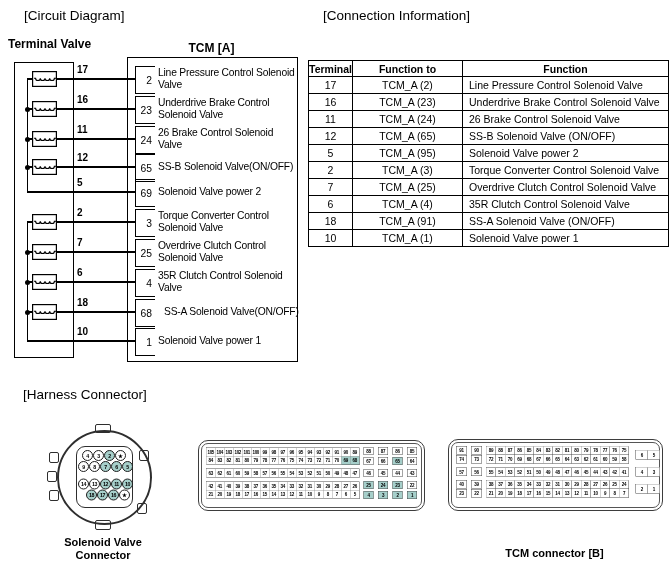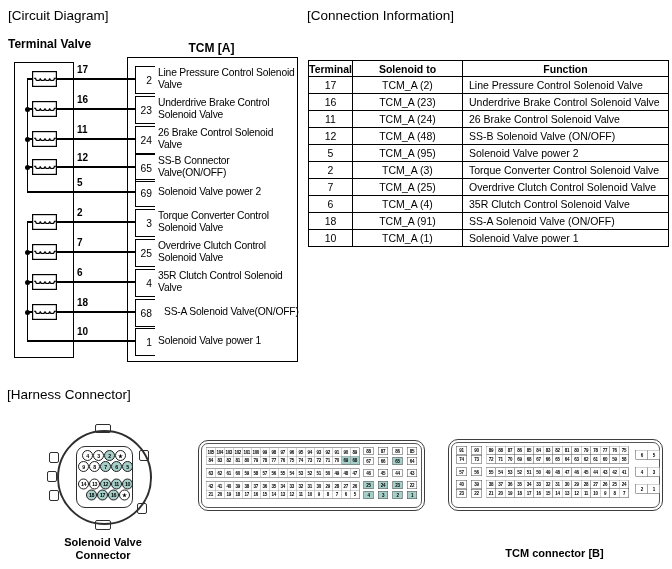--- a/index.html
+++ b/index.html
@@ -1,18 +1,18 @@
 <!DOCTYPE html>
 <html><head>
 <meta charset="utf-8">
 <style>
   html,body{margin:0;padding:0;background:#fff;}
   .page{position:relative;width:672px;height:569px;background:#fff;color:#000;
         font-family:"Liberation Sans",sans-serif;overflow:hidden;}
-  .h-bracket{position:absolute;font-size:13.5px;}
+  .h-bracket{position:absolute;font-size:13.5px;margin-left:16px;}
   .bold-label{position:absolute;font-size:12px;font-weight:bold;}
   .box{position:absolute;border:1.4px solid #000;background:transparent;}
   .wire{position:absolute;background:#000;}
   .dot{position:absolute;width:5px;height:5px;border-radius:50%;background:#000;}
   .coil{position:absolute;}
   .pin-num{position:absolute;font-size:10px;font-weight:bold;}
   .bracket{position:absolute;border-left:1.3px solid #000;border-top:1.3px solid #000;border-bottom:1.3px solid #000;}
   .bracket>span{position:absolute;right:3px;top:50%;transform:translateY(-50%);font-size:10.3px;}
   .func{position:absolute;font-size:10.3px;line-height:12.4px;letter-spacing:-0.2px;display:flex;align-items:center;}
   #conn-table{position:absolute;left:308px;top:60px;border-collapse:collapse;table-layout:fixed;font-size:10.5px;}
@@ -90,21 +90,21 @@
       <div class="func" style="left: 158px; top: 125px; width: 140px; height: 28px;">26 Brake Control Solenoid Valve</div>
       <div class="wire" style="left: 27px; top: 166.4px; width: 108px; height: 1.2px;"></div>
       <div class="pin-num" style="left: 77px; top: 152px;">12</div>
       <div class="coil" style="left: 32px; top: 159px; width: 25px; height: 16px;"><svg width="25" height="16" viewBox="0 0 25 16">
           <rect x="0.6" y="0.6" width="23.8" height="14.8" fill="#fff" stroke="#000" stroke-width="1.2"></rect>
           <path d="M2 7.2 h1.6 a2.35 2.35 0 0 0 4.7 0 a2.35 2.35 0 0 0 4.7 0 a2.35 2.35 0 0 0 4.7 0 a2.35 2.35 0 0 0 4.7 0 h1.6" fill="none" stroke="#000" stroke-width="1.1"></path>
         </svg></div>
       <div class="bracket" style="left: 135px; top: 154px; width: 19px; height: 26px;">
         <span>65</span>
       </div>
-      <div class="func" style="left: 158px; top: 153px; width: 140px; height: 28px;">SS-B Connector Valve(ON/OFF)</div>
+      <div class="func" style="left: 158px; top: 153px; width: 140px; height: 28px;">SS-B Solenoid Valve(ON/OFF)</div>
       <div class="wire" style="left: 27px; top: 191.4px; width: 108px; height: 1.2px;"></div>
       <div class="pin-num" style="left: 77px; top: 177px;">5</div>
       <div class="bracket" style="left: 135px; top: 179px; width: 19px; height: 26px;">
         <span>69</span>
       </div>
       <div class="func" style="left: 158px; top: 178px; width: 140px; height: 28px;">Solenoid Valve power 2</div>
       <div class="wire" style="left: 26.5px; top: 79px; width: 1.2px; height: 113px;"></div>
       <div class="dot" style="left: 24.6px; top: 106.5px;"></div>
       <div class="dot" style="left: 24.6px; top: 136.5px;"></div>
       <div class="dot" style="left: 24.6px; top: 164.5px;"></div>
@@ -162,21 +162,21 @@
 
   <table id="conn-table">
     <colgroup>
         <col style="width:42px">
         <col style="width:110px">
         <col style="width:206px">
       </colgroup>
     <thead>
         <tr>
           <th>Terminal</th>
-          <th>Solenoid to</th>
+          <th>Function to</th>
           <th>Function</th>
         </tr>
       </thead>
     <tbody>
         <tr>
           <td class="c">17</td>
           <td class="c">TCM_A (2)</td>
           <td class="f">Line Pressure Control Solenoid Valve</td>
         </tr>
         <tr>
@@ -184,21 +184,21 @@
           <td class="c">TCM_A (23)</td>
           <td class="f">Underdrive Brake Control Solenoid Valve</td>
         </tr>
         <tr>
           <td class="c">11</td>
           <td class="c">TCM_A (24)</td>
           <td class="f">26 Brake Control Solenoid Valve</td>
         </tr>
         <tr>
           <td class="c">12</td>
-          <td class="c">TCM_A (48)</td>
+          <td class="c">TCM_A (65)</td>
           <td class="f">SS-B Solenoid Valve (ON/OFF)</td>
         </tr>
         <tr>
           <td class="c">5</td>
           <td class="c">TCM_A (95)</td>
           <td class="f">Solenoid Valve power 2</td>
         </tr>
         <tr>
           <td class="c">2</td>
           <td class="c">TCM_A (3)</td>

